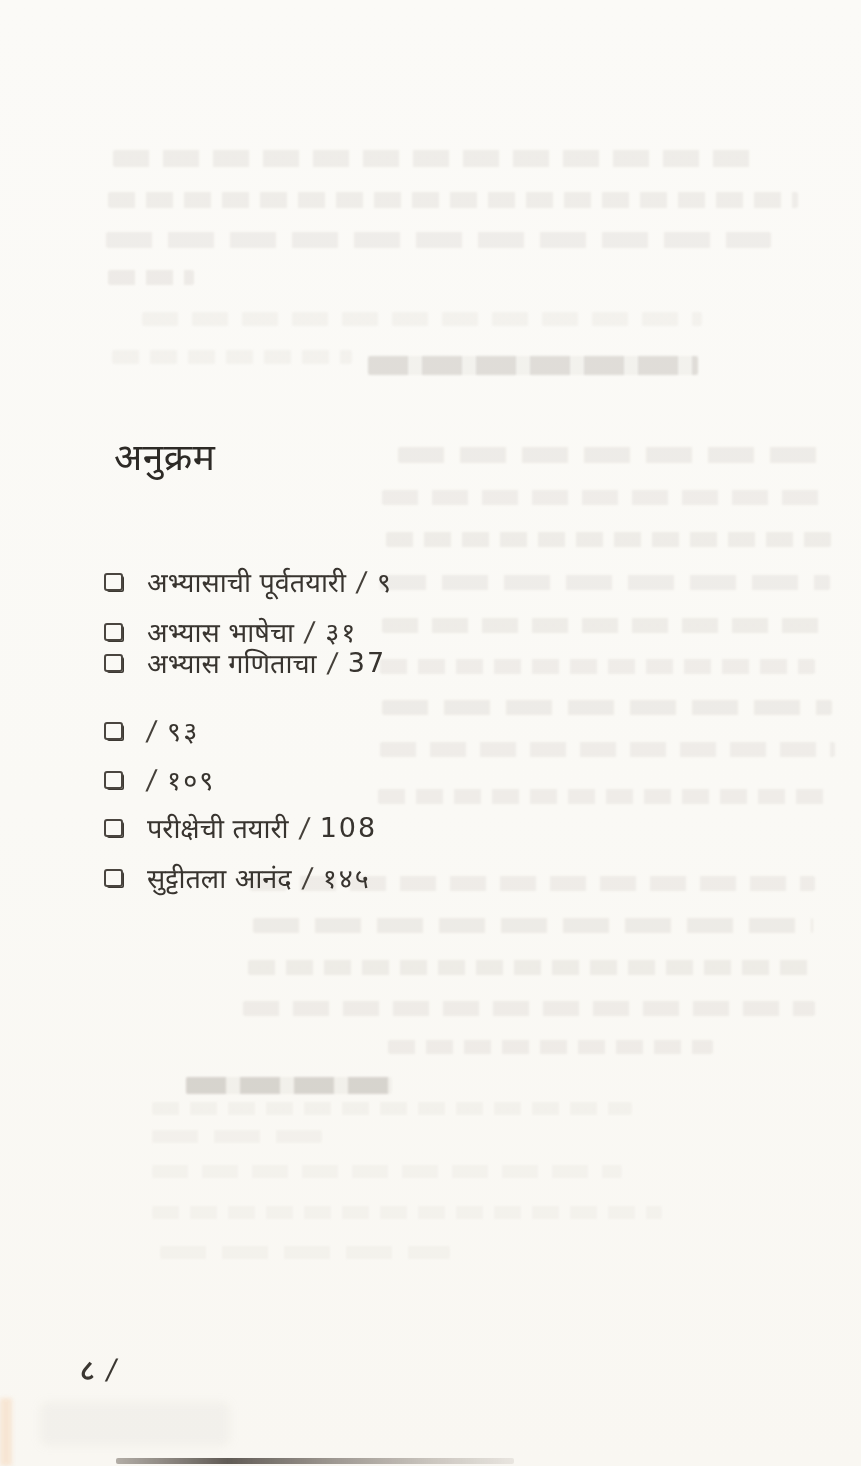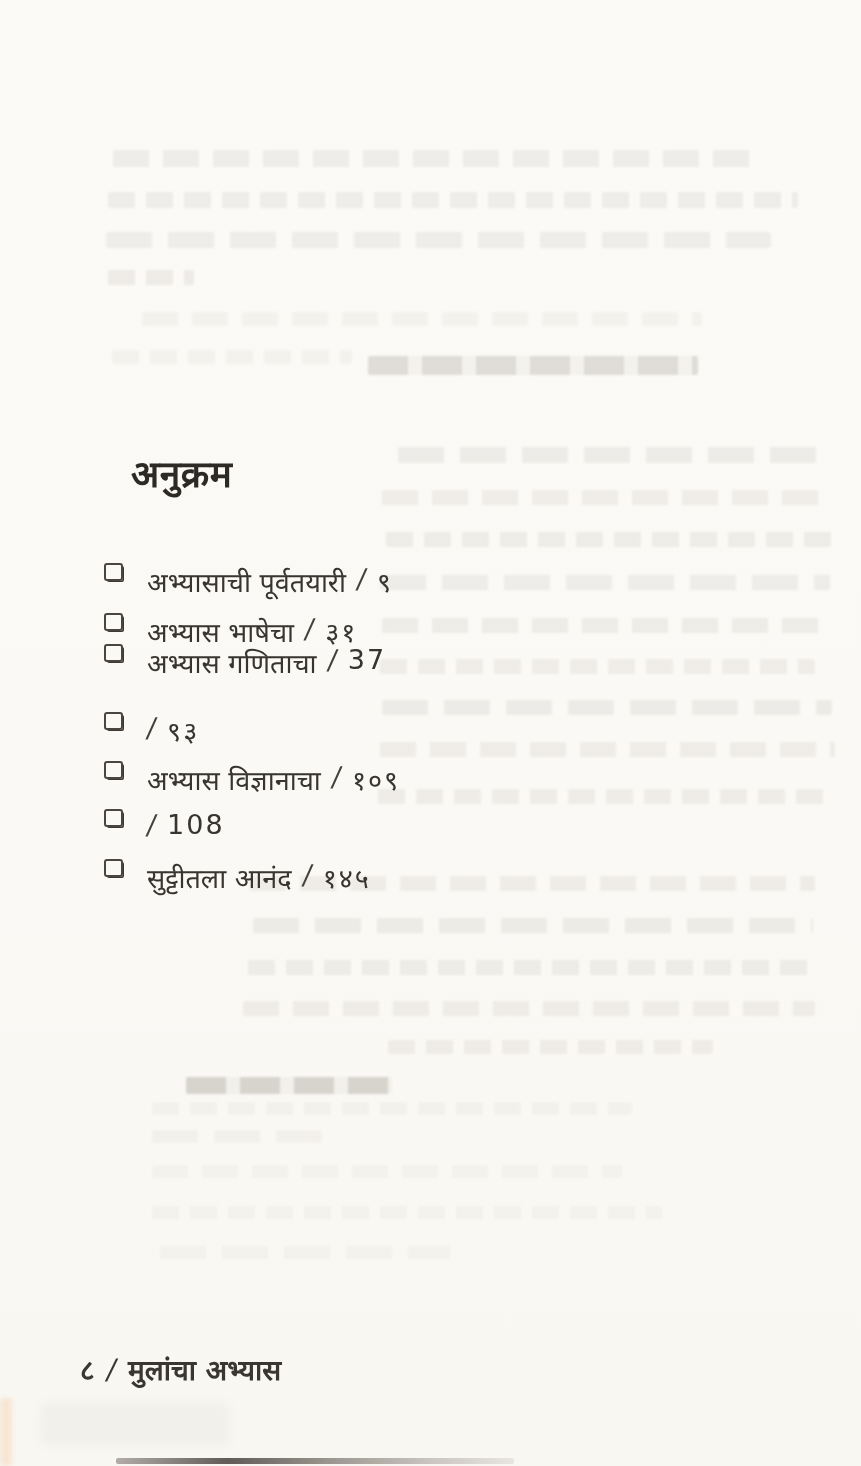--- a/index.html
+++ b/index.html
@@ -28,29 +28,29 @@
       rgba(163,153,143,0) 27px 38px);}
   .gc{background:repeating-linear-gradient(90deg,
       rgba(160,150,140,var(--a,.12)) 0 46px,
       rgba(160,150,140,0) 46px 62px);}
   .gd{background:repeating-linear-gradient(90deg,
       rgba(128,119,110,var(--a,.26)) 0 40px,
       rgba(128,119,110,.06) 40px 54px);}
   
   .heading{
     position:absolute;left:114px;top:430px;
-    margin:17px;
-    font-size:37px;font-weight:700;
+    margin:0;
+    font-size:37px;font-weight:400;
     color:#2d2a26;
     letter-spacing:.5px;
     text-align:center;
   }
   .toc-row{
     position:absolute;left:104px;
-    display:flex;align-items:flex-start;
+    display:flex;align-items:center;
     white-space:nowrap;
     color:#38342f;
     font-size:27px;
   }
   .bullet{
     display:inline-block;
     width:15px;height:14px;
     border:2.5px solid #4a453f;
     border-radius:3px;
     box-shadow:2px 2px 0 -1px #3c3832;
@@ -146,40 +146,39 @@
       <span class="toc-sep">/</span>
       <span class="toc-page">37</span>
     </div>
     <div class="toc-row" style="top:712px">
       <span class="bullet"></span>
       <span class="toc-sep">/</span>
       <span class="toc-page">९३</span>
     </div>
     <div class="toc-row" style="top:761px">
       <span class="bullet"></span>
-      <span class="toc-title">अभ्यास विज्ञानाचा</span>
       <span class="toc-sep">/</span>
       <span class="toc-page">१०९</span>
     </div>
     <div class="toc-row" style="top:809px">
       <span class="bullet"></span>
+      <span class="toc-title">परीक्षेची तयारी</span>
       <span class="toc-sep">/</span>
       <span class="toc-page">108</span>
     </div>
     <div class="toc-row" style="top:859px">
       <span class="bullet"></span>
       <span class="toc-title">सुट्टीतला आनंद</span>
       <span class="toc-sep">/</span>
       <span class="toc-page">१४५</span>
     </div>
   </div>
 
   <div class="footer">
     <span>८</span>
     <span class="f-sep">/</span>
-    <span>मुलांचा अभ्यास</span>
   </div>
 
   <div class="scan-smudge"></div>
   <div class="scan-corner-tint"></div>
   <div class="scan-bottom-mark"></div>
 
 </div>
 
 </body></html>

